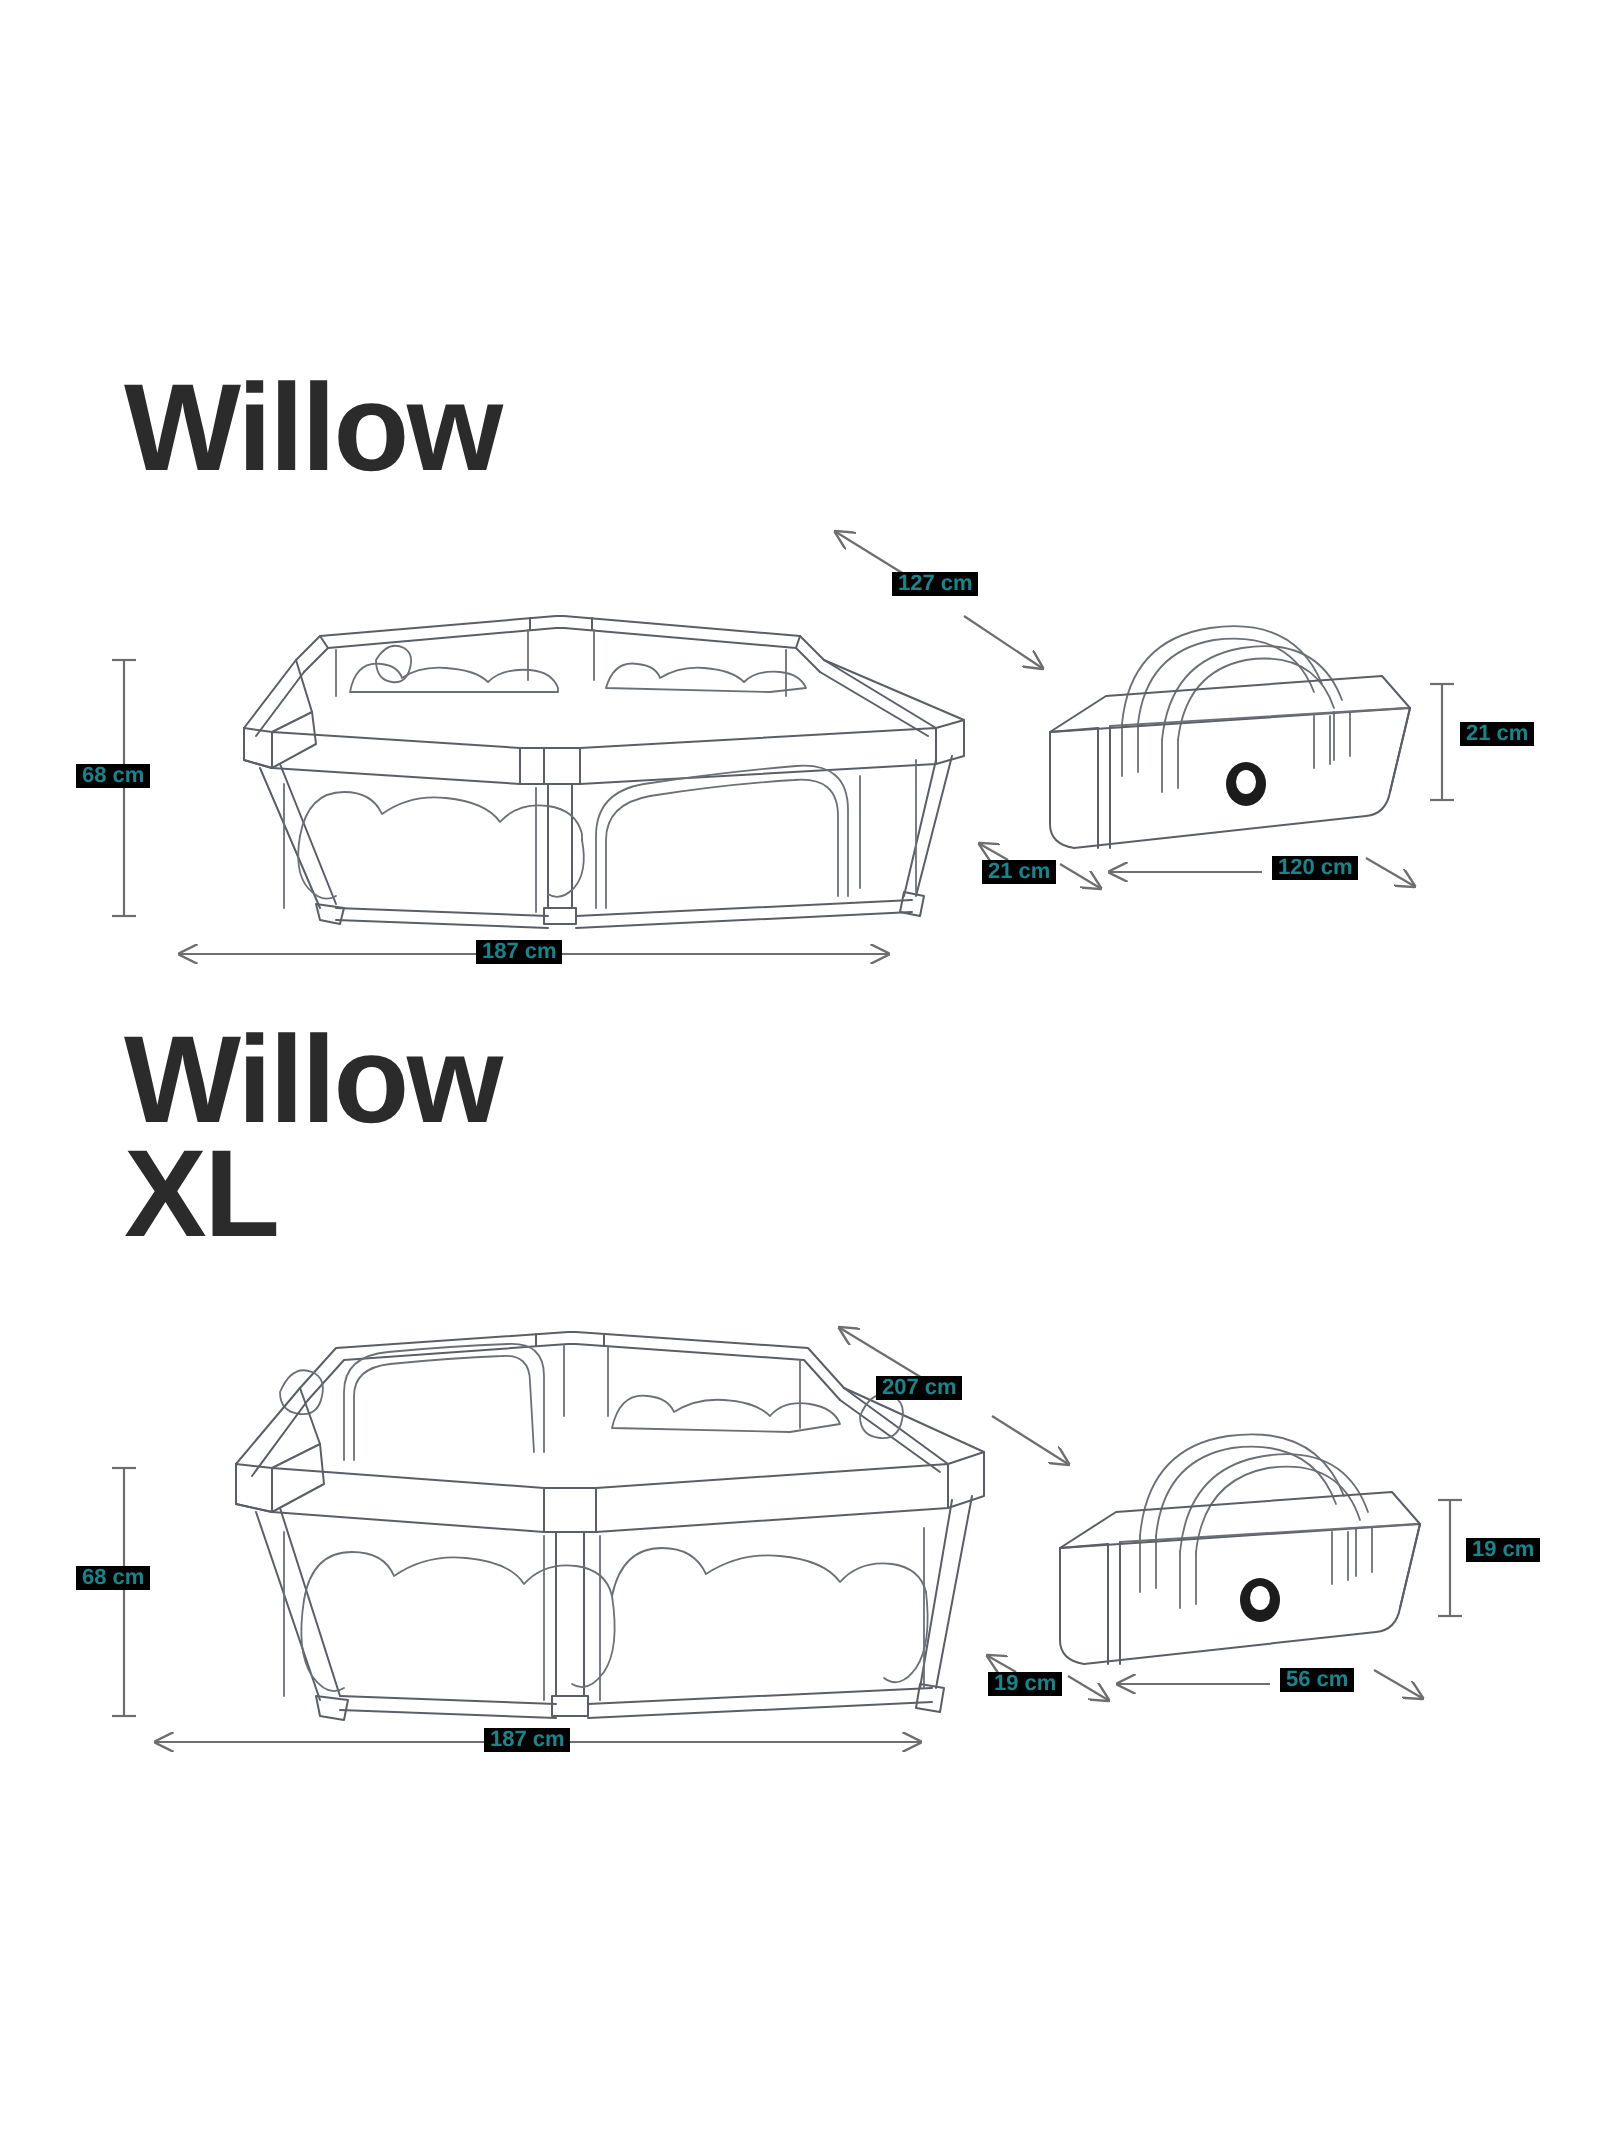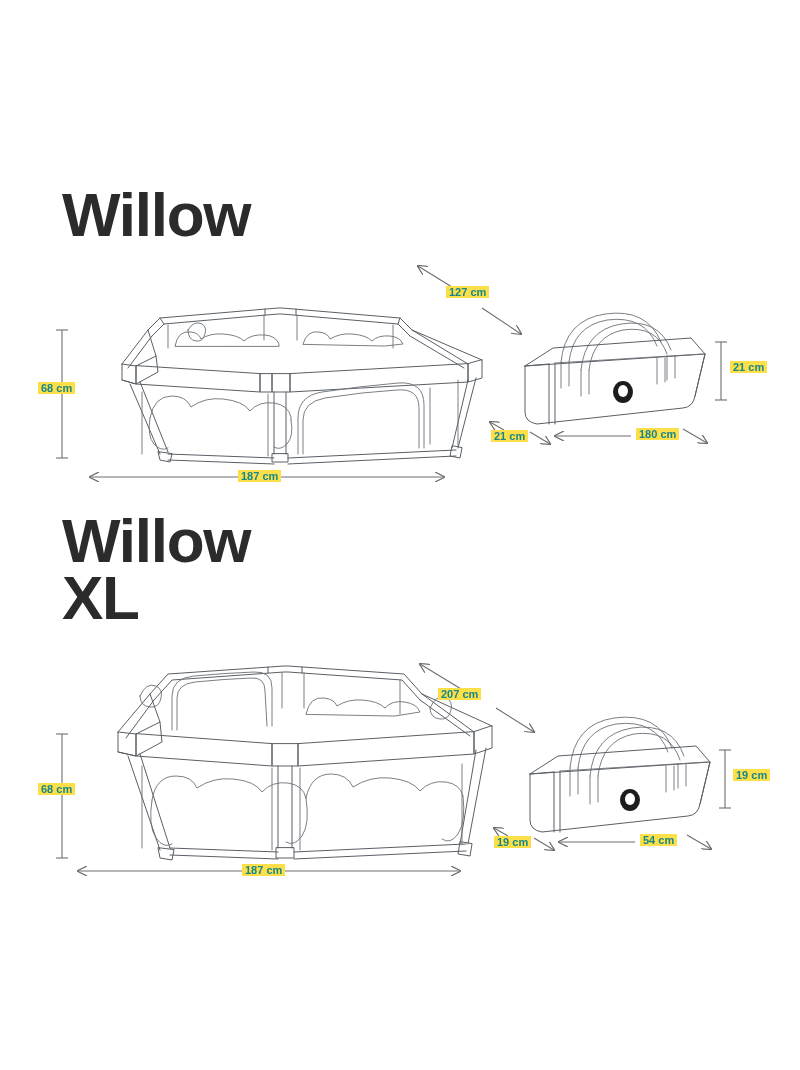--- a/index.html
+++ b/index.html
@@ -26,21 +26,21 @@
 
   .figure{position:absolute;}
 
   .dim-label{
     position:absolute;
     color:#16868c;
     font-size:11px;
     font-weight:bold;
     font-family:"Liberation Sans", sans-serif;
     white-space:nowrap;
-    background:#fde047;
+    background:#000000;
     padding:0 3px;
     line-height:1.1;
   }
   svg{display:block;overflow:visible;}
   .ln{fill:none;stroke:#5a5f66;stroke-width:1;stroke-linejoin:round;stroke-linecap:round;}
   .ln2{fill:none;stroke:#6b7076;stroke-width:0.9;stroke-linejoin:round;stroke-linecap:round;}
   .dimline{fill:none;stroke:#6e6e6e;stroke-width:1.1;}
   .grommet-outer{fill:#1c1c1c;}
   .grommet-inner{fill:#ffffff;}
 </style>
@@ -230,21 +230,21 @@
           <path d="M0,0 L9,4.5 L0,9" fill="none" stroke="#6e6e6e" stroke-width="1.1"></path>
         </marker>
         <marker id="ar4b" markerWidth="9" markerHeight="9" refX="1" refY="4.5" orient="auto">
           <path d="M9,0 L0,4.5 L9,9" fill="none" stroke="#6e6e6e" stroke-width="1.1"></path>
         </marker>
       </defs>
       <line class="dimline" x1="4" y1="9" x2="80" y2="9" marker-start="url(#ar4b)"></line>
       <line class="dimline" x1="132" y1="2" x2="156" y2="16" marker-end="url(#ar4)"></line>
     </svg>
   </div>
-  <div class="dim-label" style="left:636px;top:428px;">180 cm</div>
+  <div class="dim-label" style="left:636px;top:428px;">120 cm</div>
 
   <div class="product-title" id="title-willow-xl">Willow
 XL</div>
 
   <div class="figure" style="left:56px;top:648px;width:450px;height:230px;">
     <svg width="450" height="230" viewBox="0 0 450 230">
 
       <path class="ln" d="M94 46 L112 26 L228 18 L232 18 L348 26 L366 46"></path>
       <path class="ln" d="M98 52 L116 32 L228 24 L232 24 L346 32 L364 52"></path>
       <path class="ln" d="M212 19 L212 25"></path>
@@ -407,15 +407,15 @@
           <path d="M0,0 L9,4.5 L0,9" fill="none" stroke="#6e6e6e" stroke-width="1.1"></path>
         </marker>
         <marker id="ar8b" markerWidth="9" markerHeight="9" refX="1" refY="4.5" orient="auto">
           <path d="M9,0 L0,4.5 L9,9" fill="none" stroke="#6e6e6e" stroke-width="1.1"></path>
         </marker>
       </defs>
       <line class="dimline" x1="4" y1="9" x2="80" y2="9" marker-start="url(#ar8b)"></line>
       <line class="dimline" x1="132" y1="2" x2="156" y2="16" marker-end="url(#ar8)"></line>
     </svg>
   </div>
-  <div class="dim-label" style="left:640px;top:834px;">54 cm</div>
+  <div class="dim-label" style="left:640px;top:834px;">56 cm</div>
 
 </div>
 
 </body></html>

